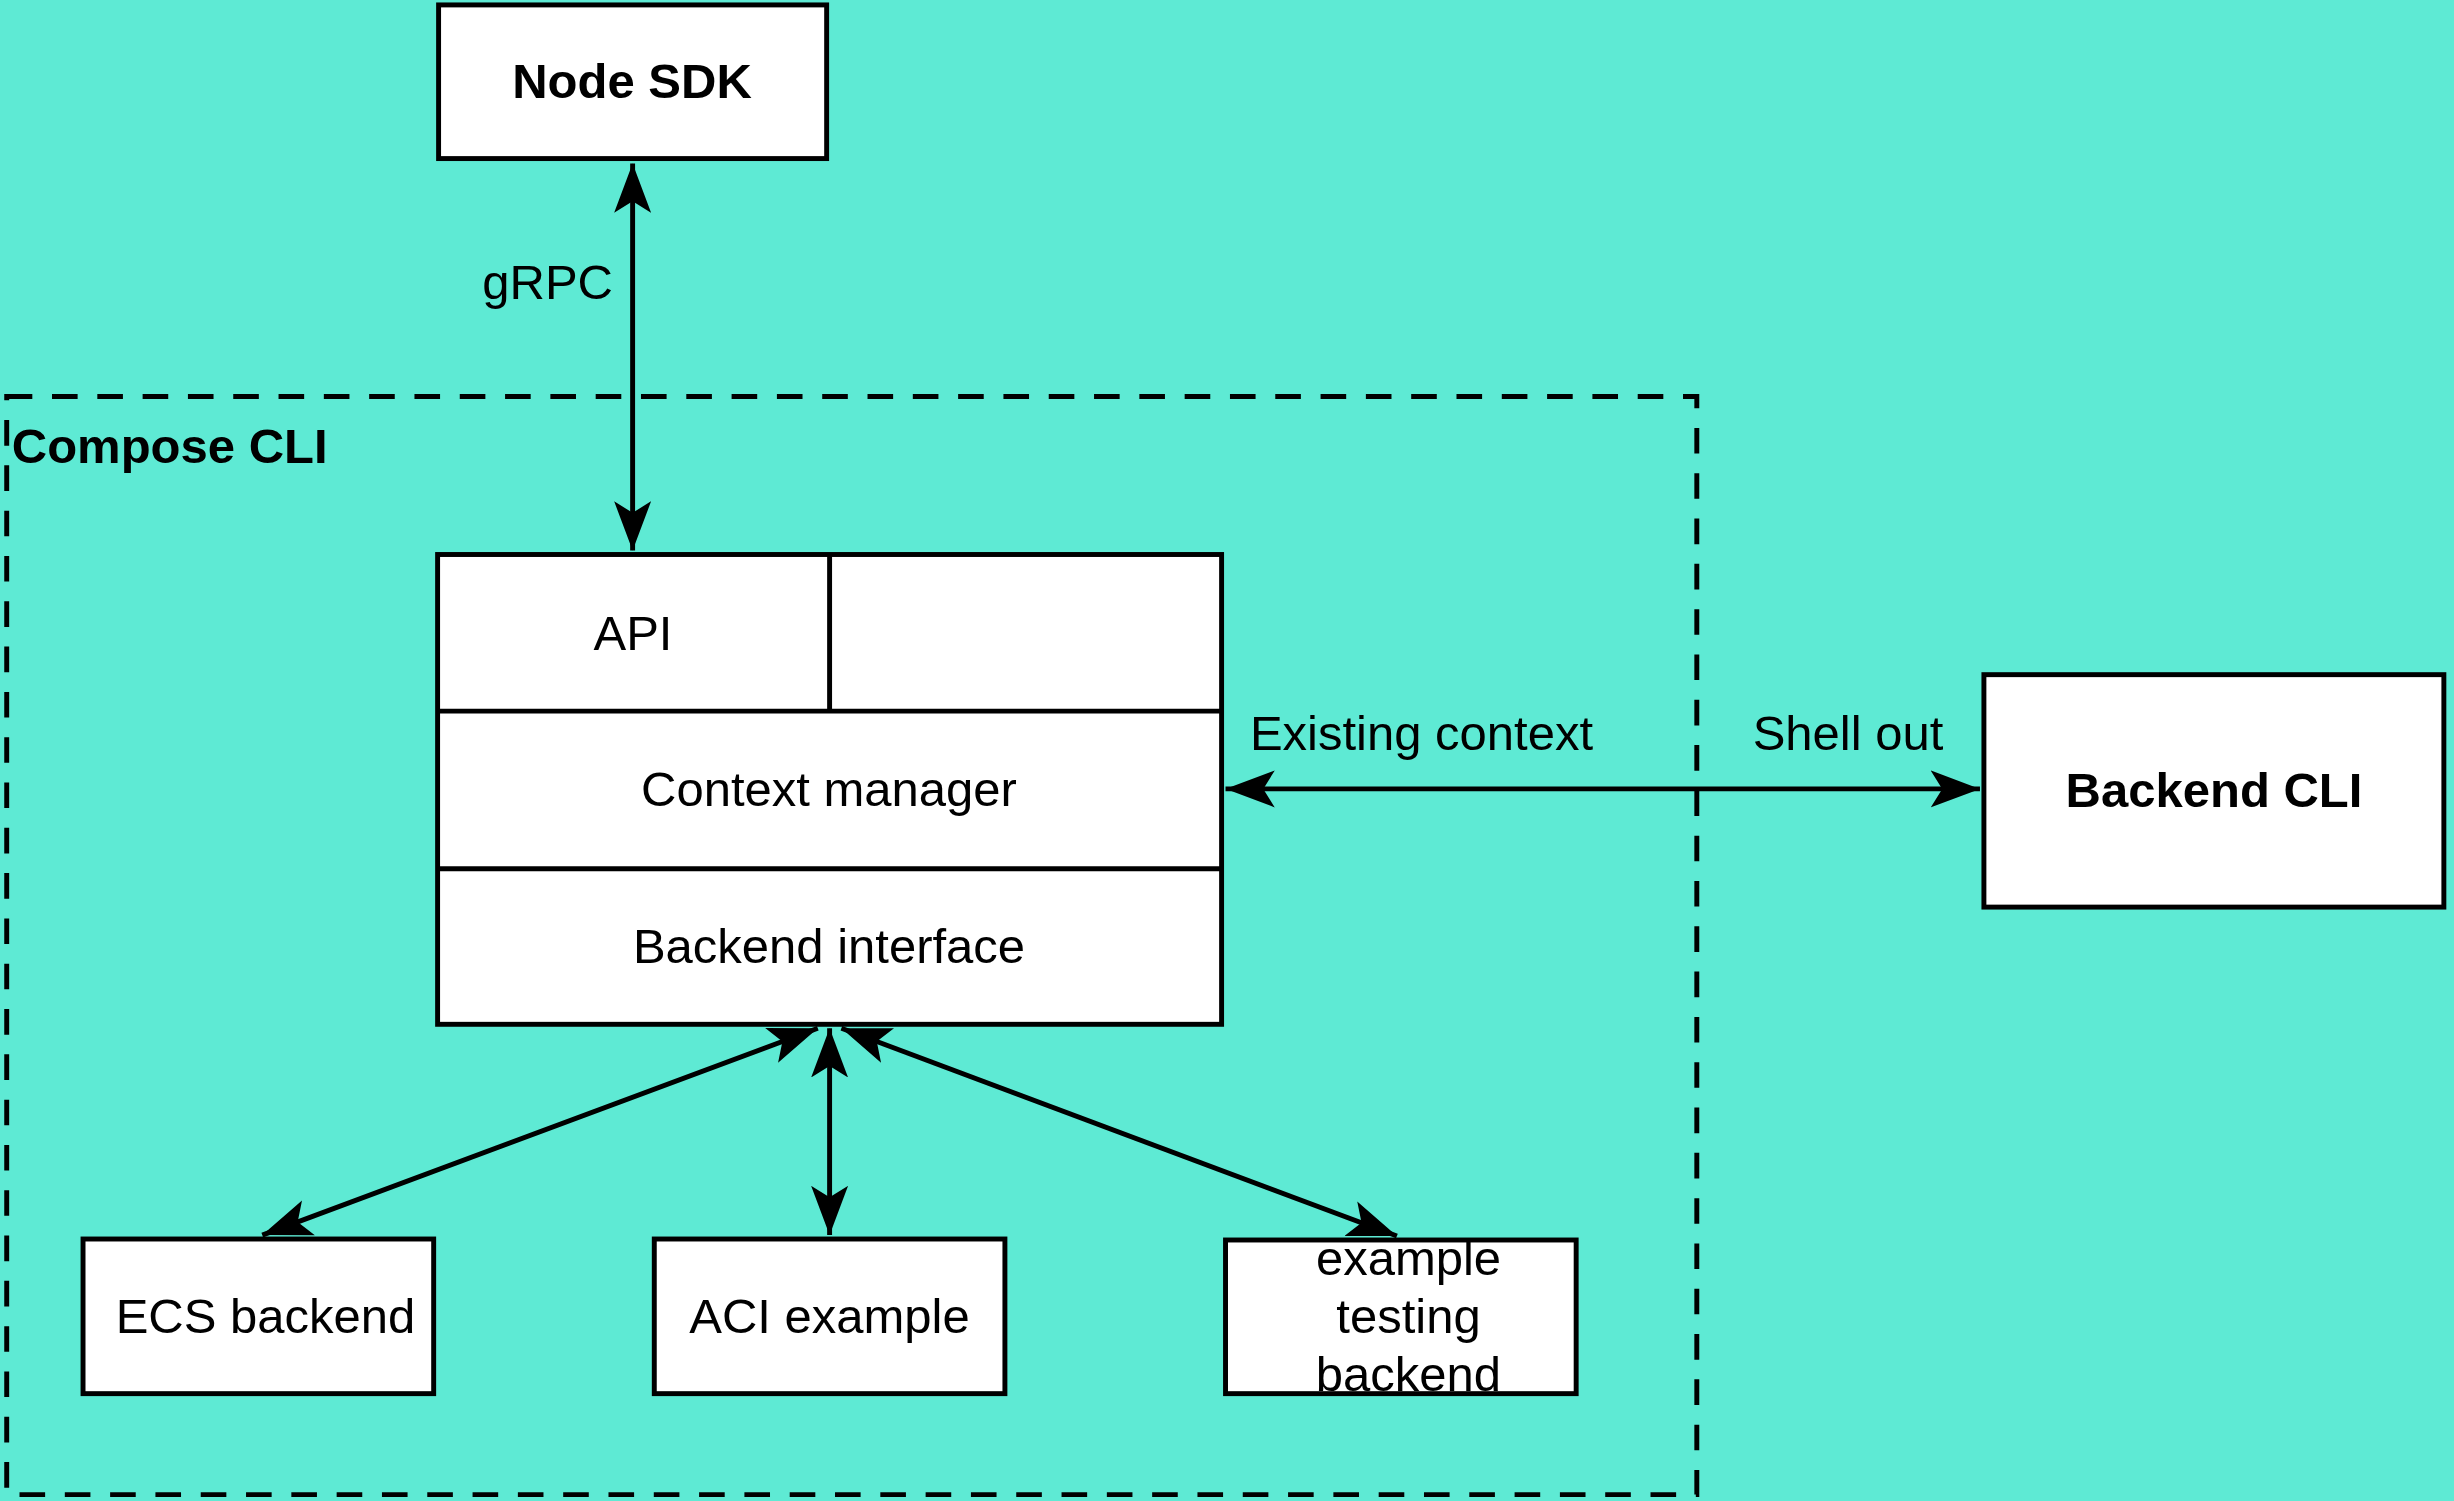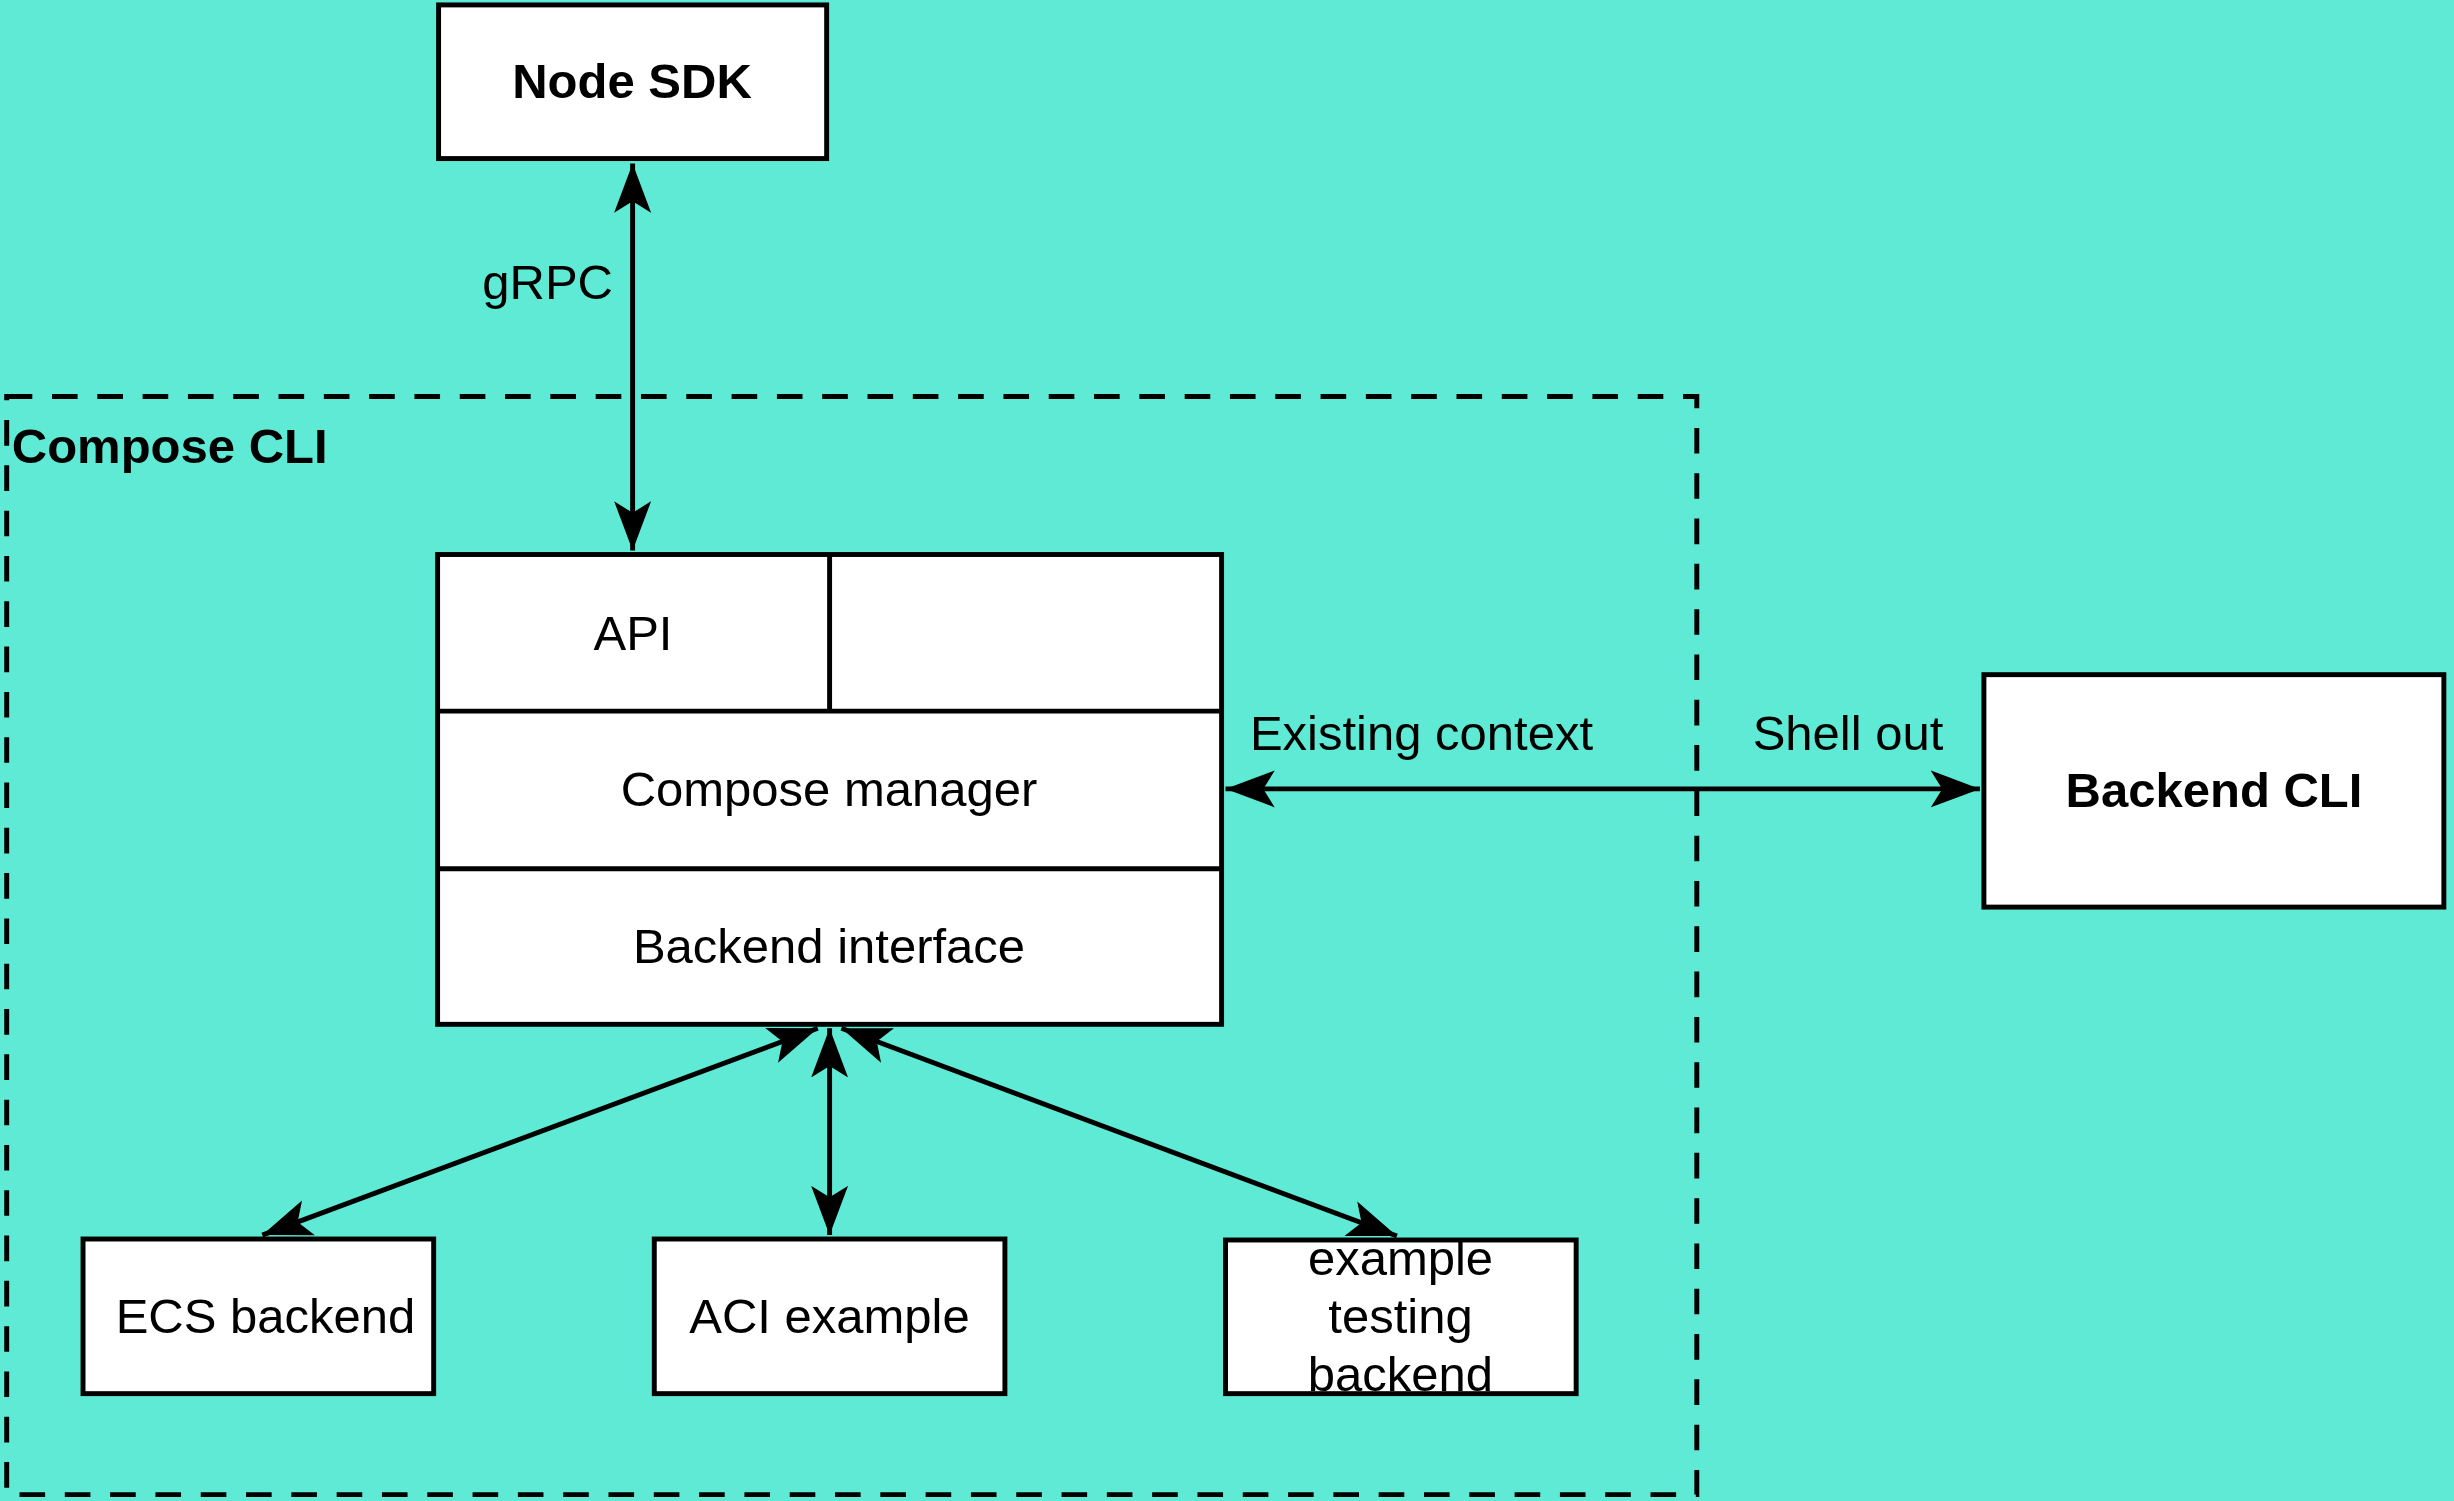--- a/index.html
+++ b/index.html
@@ -51,21 +51,21 @@
   }
   
   #lbl-node-sdk        { left: 438px;  top: 4.9px;    width: 388px; height: 154px; }
   #lbl-compose-cli     { left: 11.8px;   top: 416px;  width: 591px; height: 61px;  }
   #lbl-api             { left: 437px;  top: 555px;  width: 392px; height: 157px; }
   #lbl-cli-ux          { left: 829px;  top: 555px;  width: 392px; height: 157px; }
   #lbl-context-manager { left: 437px;  top: 711px;  width: 784px; height: 158px; }
   #lbl-backend-iface   { left: 437px;  top: 869px;  width: 784px; height: 156px; }
   #lbl-ecs             { left: 90px;   top: 1239px; width: 351px; height: 155px; }
   #lbl-aci             { left: 654px;  top: 1239px; width: 351px; height: 155px; }
-  #lbl-example         { left: 1229px; top: 1240px; width: 343px; height: 154px; }
+  #lbl-example         { left: 1229px; top: 1240px; width: 343px; height: 154px; padding-left: 8px; }
   #lbl-existing-cli    { left: 1984px; top: 675px;  width: 460px; height: 232px; }
   #lbl-grpc            { left: 394px;  top: 254px;  width: 219px; height: 57px;  }
   #lbl-existing-ctx    { left: 1247px; top: 705px;  width: 349px; height: 57px;  }
   #lbl-shell-out       { left: 1726px; top: 705px;  width: 244px; height: 57px;  }
 </style>
 </head>
 <body>
 
 <div id="canvas">
 
@@ -98,21 +98,21 @@
     <line x1="854" y1="1044" x2="1418" y2="1255" stroke="#000000" stroke-width="5" marker-start="url(#arr)" marker-end="url(#arr)"></line>
   </svg>
 
   <div class="lbl bold" id="lbl-node-sdk">Node SDK</div>
 
   <div class="lbl bold corner" id="lbl-compose-cli">Compose CLI</div>
 
   <div class="lbl" id="lbl-api">API</div>
 
 
-  <div class="lbl" id="lbl-context-manager">Compose manager</div>
+  <div class="lbl" id="lbl-context-manager">Context manager</div>
 
   <div class="lbl" id="lbl-backend-iface">Backend interface</div>
 
   <div class="lbl" id="lbl-ecs">ECS backend</div>
 
   <div class="lbl" id="lbl-aci">ACI example</div>
 
   <div class="lbl wrap" id="lbl-example">example testing backend</div>
 
   <div class="lbl bold" id="lbl-existing-cli">Backend CLI</div>

